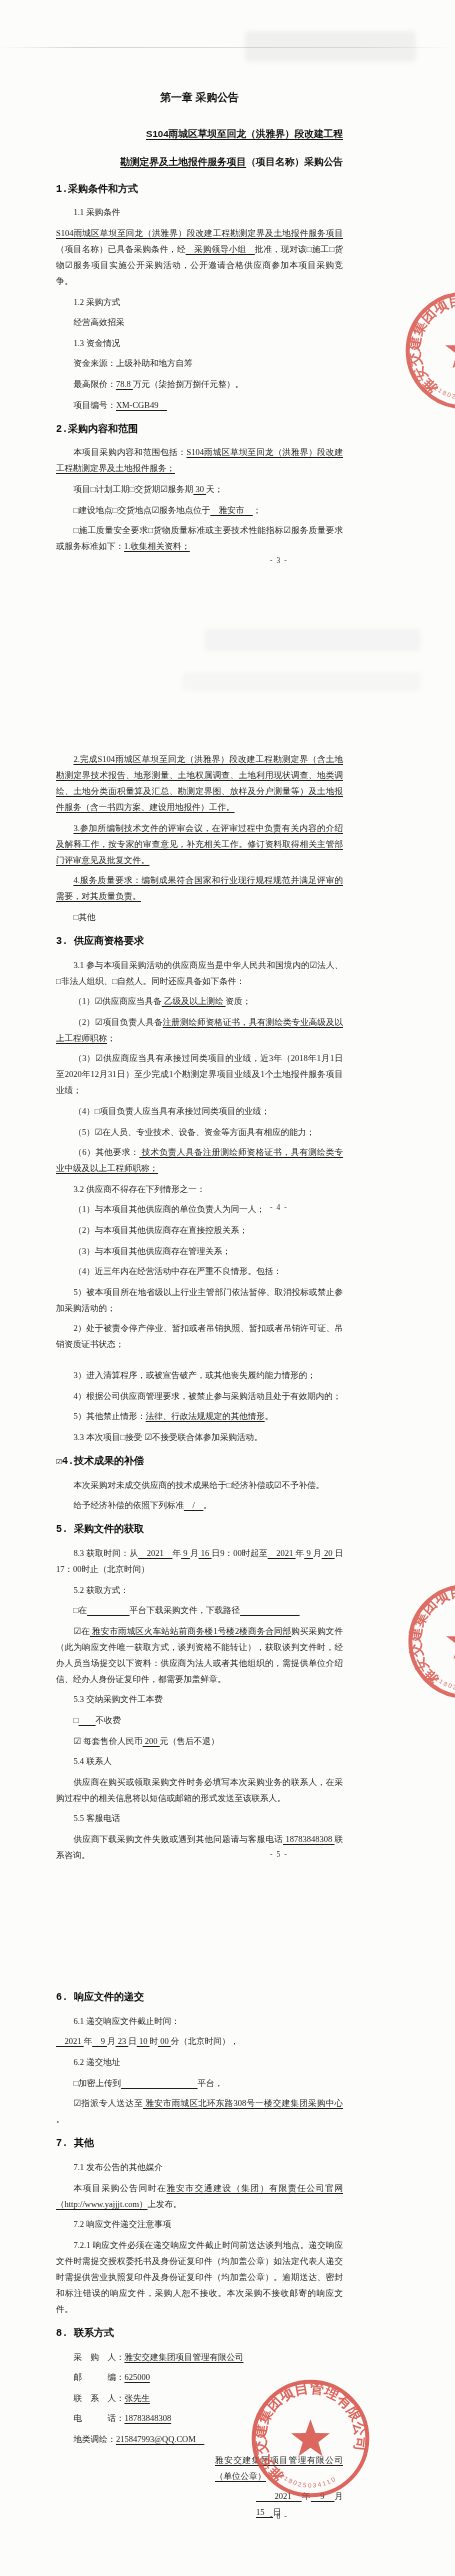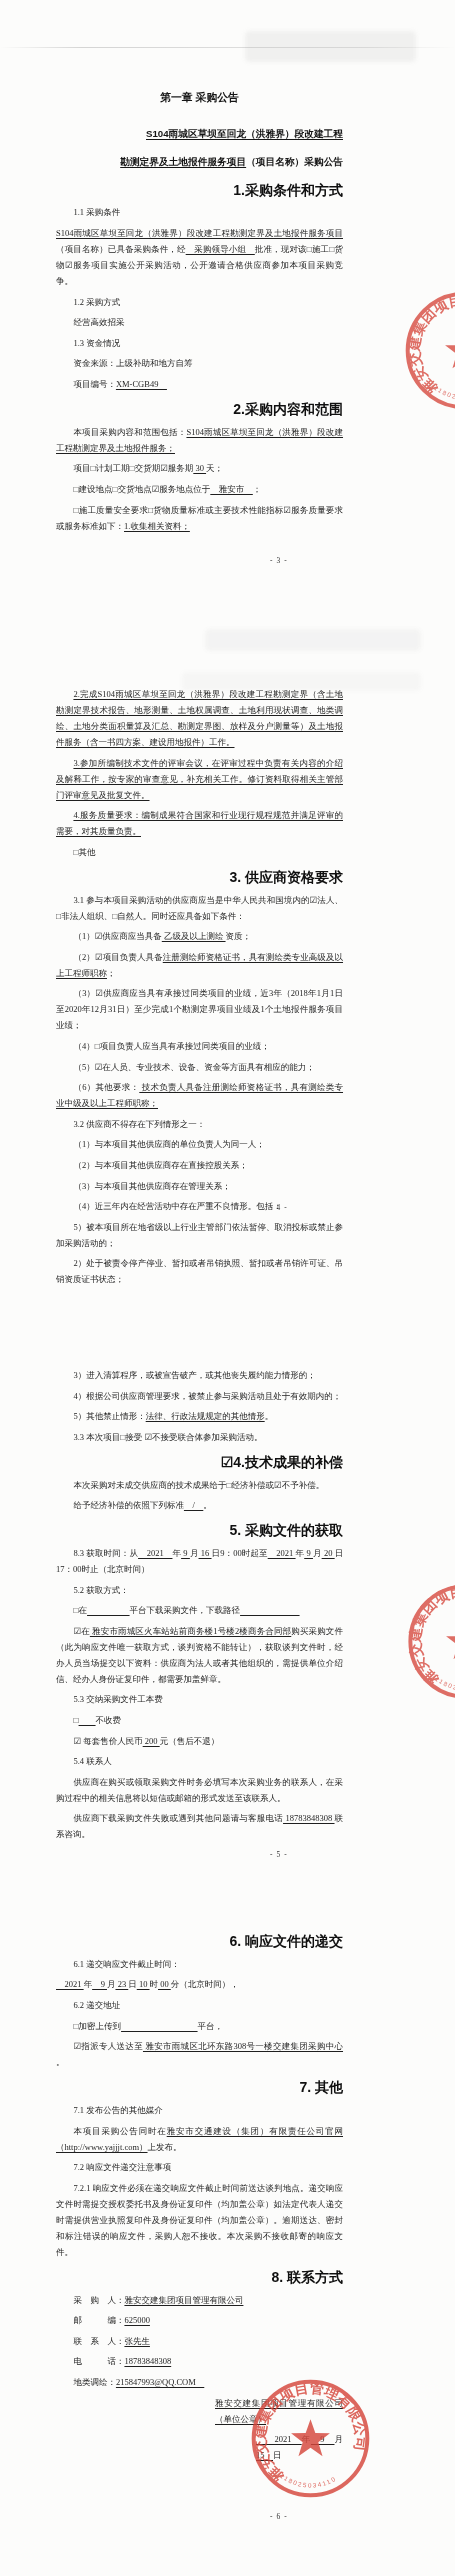--- a/index.html
+++ b/index.html
@@ -18,38 +18,38 @@
     position:absolute;top:47px;left:0;width:100%;height:1.1px;
     background:linear-gradient(to right,rgba(180,180,180,0),rgba(165,165,165,.45) 18%,rgba(165,165,165,.3) 80%,rgba(180,180,180,0));
   }
   .artifact{position:absolute;background:rgba(125,125,125,.09);filter:blur(2.3px);border-radius:4.6px;}
   .page{
     position:absolute;left:0;width:376px;
     padding:0 33px 0 56px;
     box-sizing:border-box;
   }
   .pg1{top:89px;}
-  .pg2{top:686px;}
+  .pg2{top:751px;}
   .pg3{top:1367px;}
-  .pg4{top:1924px;}
+  .pg4{top:1981px;}
   .blk{font-size:8.5px;line-height:16px;text-align:justify;margin:0 0 4.6px;text-indent:2.05em;}
   .pf{text-indent:0;}
   .chapter{
     font-family:"Liberation Sans","DejaVu Sans",sans-serif;
     font-weight:bold;font-size:10.8px;text-align:center;text-indent:0;
     margin:0 0 17px;color:#151515;
   }
   .title{
     font-family:"Liberation Sans","DejaVu Sans",sans-serif;
     font-weight:bold;font-size:9.7px;text-align:right;text-indent:0;
     line-height:23px;margin:0 0 4.6px;color:#151515;
   }
   .h1{
-    font-family:Liberation Sans, sans-serif;
-    font-weight:bold;font-size:14px;text-indent:0;text-align:right;
+    font-family:Liberation Mono, monospace;
+    font-weight:bold;font-size:10px;text-indent:0;text-align:left;
     margin:9px 0 6.8px;color:#101010;
   }
   .sig{text-indent:0;margin:3.4px 0 4.6px 159px;}
   .sig2{text-indent:0;margin:1.1px 0 0 200px;}
   .u{text-decoration:underline;text-underline-offset:2.3px;}
   .pnum{
     position:absolute;left:245px;width:68px;text-align:center;
     font-size:7.4px;color:#333;letter-spacing:1.1px;
   }
   .pn1{top:556px;} .pn2{top:1203px;} .pn3{top:1850px;} .pn4{top:2512px;}
@@ -73,20 +73,21 @@
       <div class="blk chapter"><span>第一章 采购公告</span></div>
       <div class="blk title"><span class="u">S104雨城区草坝至回龙（洪雅界）段改建工程</span></div>
       <div class="blk title"><span class="u">勘测定界及土地报件服务项目</span><span>（项目名称）采购公告</span></div>
       <div class="blk h1"><span>1.采购条件和方式</span></div>
       <div class="blk p"><span>1.1 采购条件</span></div>
       <div class="blk pf"><span class="u">S104雨城区草坝至回龙（洪雅界）段改建工程勘测定界及土地报件服务项目</span><span>（项目名称）已具备采购条件，经</span><span class="u">　采购领导小组　</span><span>批准，现对该□施工□货物☑服务项目实施公开采购活动，公开邀请合格供应商参加本项目采购竞争。</span></div>
       <div class="blk p"><span>1.2 采购方式</span></div>
       <div class="blk p"><span>经营高效招采</span></div>
       <div class="blk p"><span>1.3 资金情况</span></div>
       <div class="blk p"><span>资金来源：上级补助和地方自筹</span></div>
+      <div class="blk p"><span>最高限价：</span><span class="u">78.8 </span><span>万元（柒拾捌万捌仟元整）。</span></div>
       <div class="blk p"><span>项目编号：</span><span class="u">XM-CGB49　</span></div>
       <div class="blk h1"><span>2.采购内容和范围</span></div>
       <div class="blk p"><span>本项目采购内容和范围包括：</span><span class="u">S104雨城区草坝至回龙（洪雅界）段改建工程勘测定界及土地报件服务；</span></div>
       <div class="blk p"><span>项目□计划工期□交货期☑服务期</span><span class="u"> 30 </span><span>天；</span></div>
       <div class="blk p"><span>□建设地点□交货地点☑服务地点位于</span><span class="u">　雅安市　</span><span>；</span></div>
       <div class="blk p"><span>□施工质量安全要求□货物质量标准或主要技术性能指标☑服务质量要求或服务标准如下：</span><span class="u">1.收集相关资料；</span></div>
     </div>
   <div class="page pg2">
       <div class="blk p"><span class="u">2.完成S104雨城区草坝至回龙（洪雅界）段改建工程勘测定界（含土地勘测定界技术报告、地形测量、土地权属调查、土地利用现状调查、地类调绘、土地分类面积量算及汇总、勘测定界图、放样及分户测量等）及土地报件服务（含一书四方案、建设用地报件）工作。</span></div>
       <div class="blk p"><span class="u">3.参加所编制技术文件的评审会议，在评审过程中负责有关内容的介绍及解释工作，按专家的审查意见，补充相关工作。修订资料取得相关主管部门评审意见及批复文件。</span></div>
@@ -119,20 +120,21 @@
       <div class="blk h1"><span>5. 采购文件的获取</span></div>
       <div class="blk p"><span>8.3 获取时间：从</span><span class="u">　2021　</span><span>年</span><span class="u"> 9 </span><span>月</span><span class="u"> 16 </span><span>日9：00时起至</span><span class="u">　2021 </span><span>年</span><span class="u"> 9 </span><span>月</span><span class="u"> 20 </span><span>日17：00时止（北京时间）</span></div>
       <div class="blk p"><span>5.2 获取方式：</span></div>
       <div class="blk p"><span>□在</span><span class="u">　　　　　</span><span>平台下载采购文件，下载路径</span><span class="u">　　　　　　　</span></div>
       <div class="blk p"><span>☑在</span><span class="u"> 雅安市雨城区火车站站前商务楼1号楼2楼商务合同部</span><span>购买采购文件（此为响应文件唯一获取方式，谈判资格不能转让），获取谈判文件时，经办人员当场提交以下资料：供应商为法人或者其他组织的，需提供单位介绍信、经办人身份证复印件，都需要加盖鲜章。</span></div>
       <div class="blk p"><span>5.3 交纳采购文件工本费</span></div>
       <div class="blk p"><span>□</span><span class="u">　　</span><span>不收费</span></div>
       <div class="blk p"><span>☑ 每套售价人民币</span><span class="u"> 200 </span><span>元（售后不退）</span></div>
       <div class="blk p"><span>5.4 联系人</span></div>
       <div class="blk p"><span>供应商在购买或领取采购文件时务必填写本次采购业务的联系人，在采购过程中的相关信息将以短信或邮箱的形式发送至该联系人。</span></div>
+      <div class="blk p"><span>5.5 客服电话</span></div>
       <div class="blk p"><span>供应商下载采购文件失败或遇到其他问题请与客服电话</span><span class="u"> 18783848308 </span><span>联系咨询。</span></div>
     </div>
   <div class="page pg4">
       <div class="blk h1"><span>6. 响应文件的递交</span></div>
       <div class="blk p"><span>6.1 递交响应文件截止时间：</span></div>
       <div class="blk pf"><span class="u">　2021 </span><span>年</span><span class="u">　9 </span><span>月</span><span class="u"> 23 </span><span>日</span><span class="u"> 10 </span><span>时</span><span class="u"> 00 </span><span>分（北京时间），</span></div>
       <div class="blk p"><span>6.2 递交地址</span></div>
       <div class="blk p"><span>□加密上传到</span><span class="u">　　　　　　　　　</span><span>平台，</span></div>
       <div class="blk p"><span>☑指派专人送达至</span><span class="u"> 雅安市雨城区北环东路308号一楼交建集团采购中心 </span><span>。</span></div>
       <div class="blk h1"><span>7. 其他</span></div>

